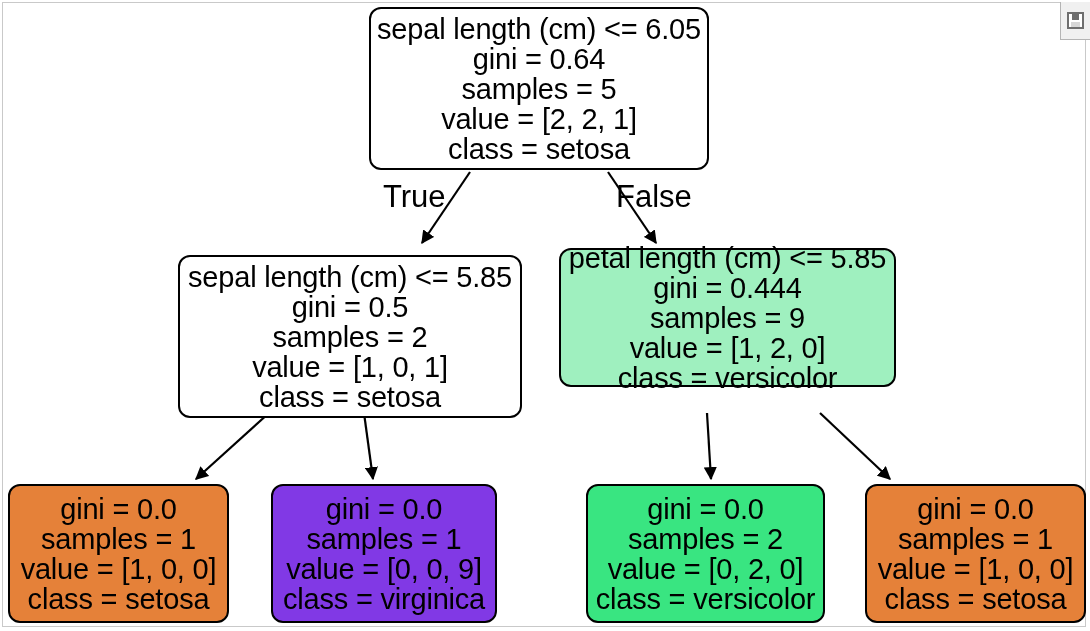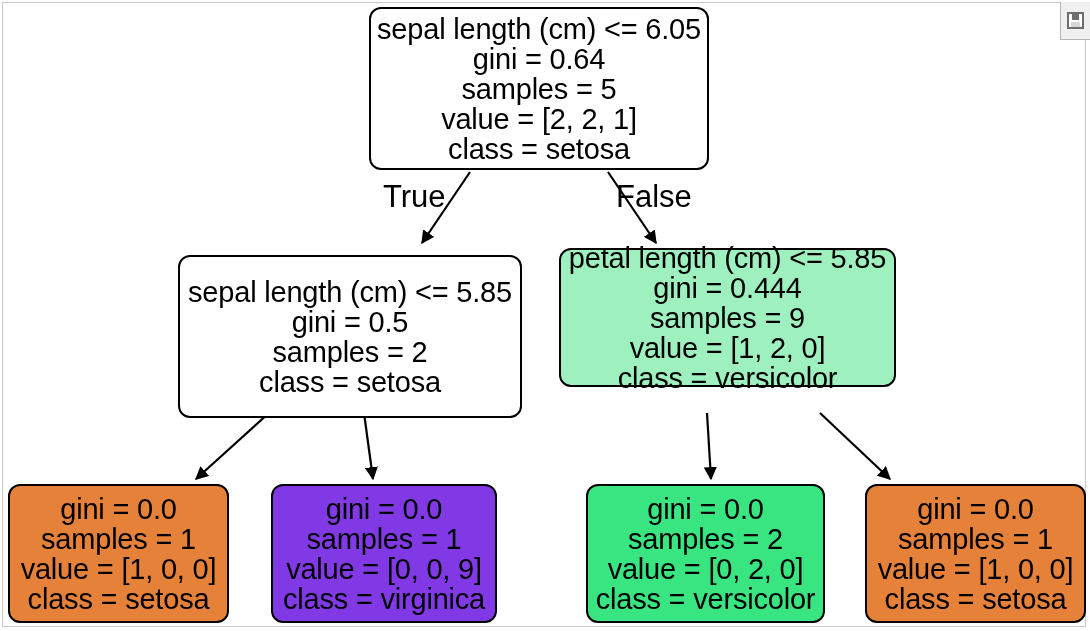--- a/index.html
+++ b/index.html
@@ -143,20 +143,21 @@
     <span class="line">gini = 0.64</span>
     <span class="line">samples = 5</span>
     <span class="line">value = [2, 2, 1]</span>
     <span class="line">class = setosa</span>
   </div>
 
   <div class="node" id="node-left" style="left: 178px; top: 248px; width: 344px; height: 163px; background: rgb(255, 255, 255); margin-top: 7px;">
     <span class="line">sepal length (cm) &lt;= 5.85</span>
     <span class="line">gini = 0.5</span>
     <span class="line">samples = 2</span>
+    <span class="line">value = [1, 0, 1]</span>
     <span class="line">class = setosa</span>
   </div>
 
   <div class="node" id="node-right" style="left: 559px; top: 248px; width: 337px; height: 139px; background: rgb(159, 240, 191);">
     <span class="line">petal length (cm) &lt;= 5.85</span>
     <span class="line">gini = 0.444</span>
     <span class="line">samples = 9</span>
     <span class="line">value = [1, 2, 0]</span>
     <span class="line">class = versicolor</span>
   </div>

